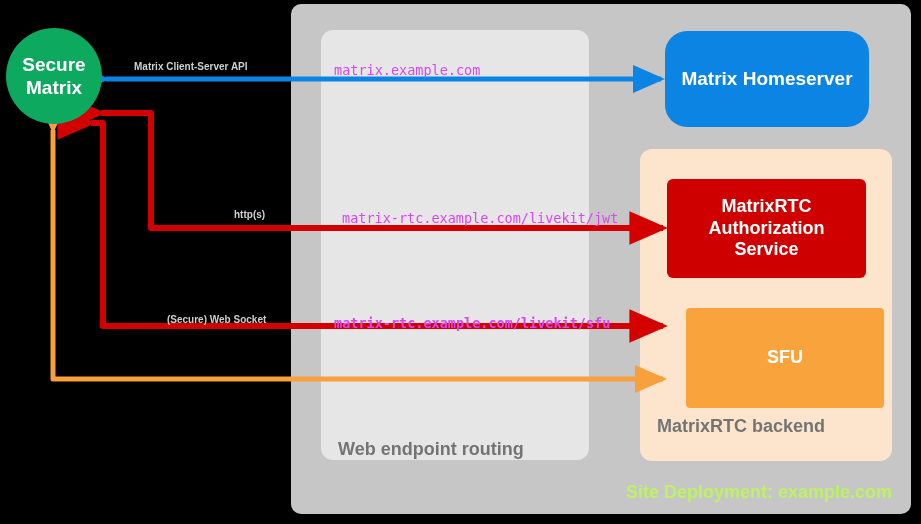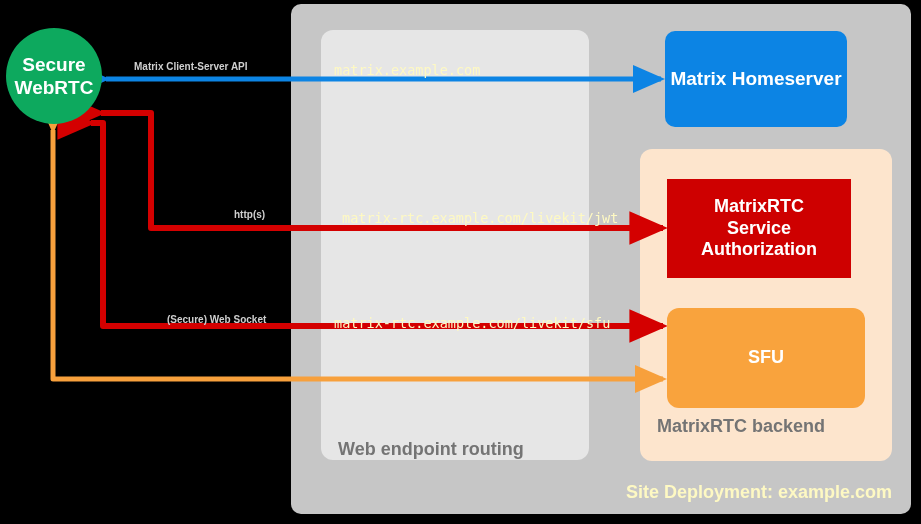--- a/index.html
+++ b/index.html
@@ -60,43 +60,43 @@
     width: 96px;
     height: 96px;
     border-radius: 50%;
     background: #0da95e;
     font-size: 19px;
     z-index: 6;
   }
   .homeserver {
     left: 665px;
     top: 31px;
-    width: 182px;
+    width: 204px;
     height: 96px;
-    border-radius: 10px;
+    border-radius: 22px;
     background: #0c84e4;
     font-size: 19px;
     z-index: 6;
   }
   .auth-service {
     left: 667px;
     top: 179px;
-    width: 184px;
+    width: 199px;
     height: 99px;
-    border-radius: 0;
+    border-radius: 6px;
     background: #ce0000;
     font-size: 18px;
     z-index: 6;
   }
   .sfu {
-    left: 667px;
+    left: 686px;
     top: 308px;
     width: 198px;
     height: 100px;
-    border-radius: 12px;
+    border-radius: 4px;
     background: #f9a33d;
     font-size: 18px;
     z-index: 6;
   }
   
   .caption {
     position: absolute;
     font-size: 18px;
     font-weight: bold;
     color: #747474;
@@ -109,35 +109,35 @@
   .cap-rtc {
     left: 657px;
     top: 416px;
   }
   .cap-site {
     position: absolute;
     left: 626px;
     top: 482px;
     font-size: 18px;
     font-weight: bold;
-    color: #fef9c3;
+    color: #bef264;
     white-space: nowrap;
   }
   
   .endpoint {
     position: absolute;
     font-family: "DejaVu Sans Mono", "Liberation Mono", monospace;
     font-size: 13.5px;
-    color: #fef9c3;
+    color: #d946ef;
     white-space: nowrap;
     z-index: 5;
   }
   .ep-matrix   { left: 334px; top: 62px; }
   .ep-jwt      { left: 334px; top: 210px; padding-left: 8px; }
-  .ep-sfu      { left: 334px; top: 315px; }
+  .ep-sfu      { left: 334px; top: 315px; font-weight: bold; }
   
   .proto {
     position: absolute;
     font-size: 10px;
     font-weight: bold;
     color: #cfcfcf;
     white-space: nowrap;
     z-index: 7;
   }
   .pr-csapi { left: 134px; top: 61px; }
@@ -184,33 +184,33 @@
     <path d="M 101,113 L 151,113 L 151,228 L 663,228" fill="none" stroke="#d40000" stroke-width="6" stroke-linejoin="round" marker-start="url(#ah-red)" marker-end="url(#ah-red)"></path>
 
     <path d="M 91,123 L 103,123 L 103,326 L 663,326" fill="none" stroke="#d40000" stroke-width="6" stroke-linejoin="round" marker-start="url(#ah-red)" marker-end="url(#ah-red)"></path>
 
     <path d="M 53,130 L 53,379 L 663,379" fill="none" stroke="#f7a03c" stroke-width="5" stroke-linejoin="round" marker-start="url(#ah-orange)" marker-end="url(#ah-orange)"></path>
   </svg>
 
   <div class="node matrix-client">
     <div>
       <div>Secure</div>
-      <div>WebRTC</div>
+      <div>Matrix</div>
     </div>
   </div>
 
   <div class="node homeserver">
     <div>Matrix Homeserver</div>
   </div>
 
   <div class="node auth-service">
     <div>
       <div>MatrixRTC</div>
+      <div>Authorization</div>
       <div>Service</div>
-      <div>Authorization</div>
     </div>
   </div>
 
   <div class="node sfu">
     <div>SFU</div>
   </div>
 
   <div class="endpoint ep-matrix">matrix.example.com</div>
   <div class="endpoint ep-jwt">matrix-rtc.example.com/livekit/jwt</div>
   <div class="endpoint ep-sfu">matrix-rtc.example.com/livekit/sfu</div>

